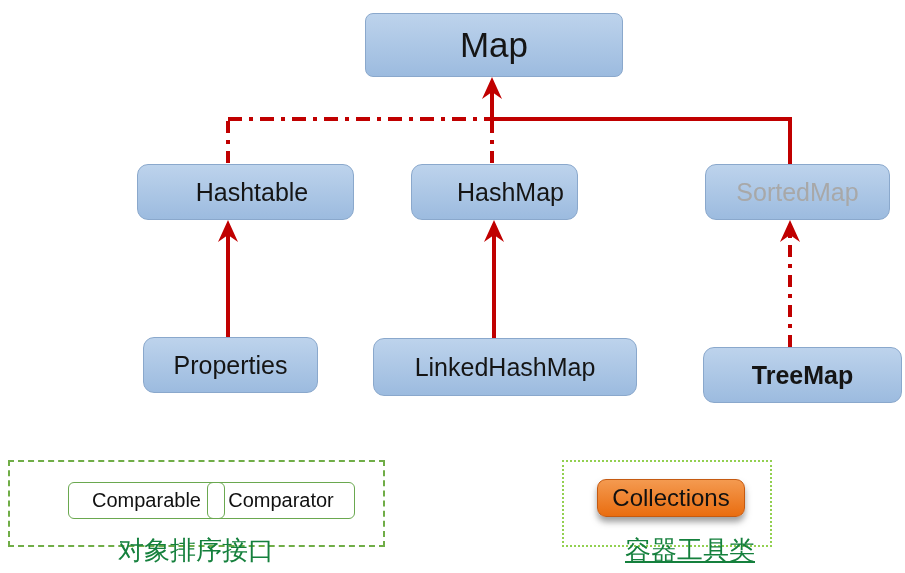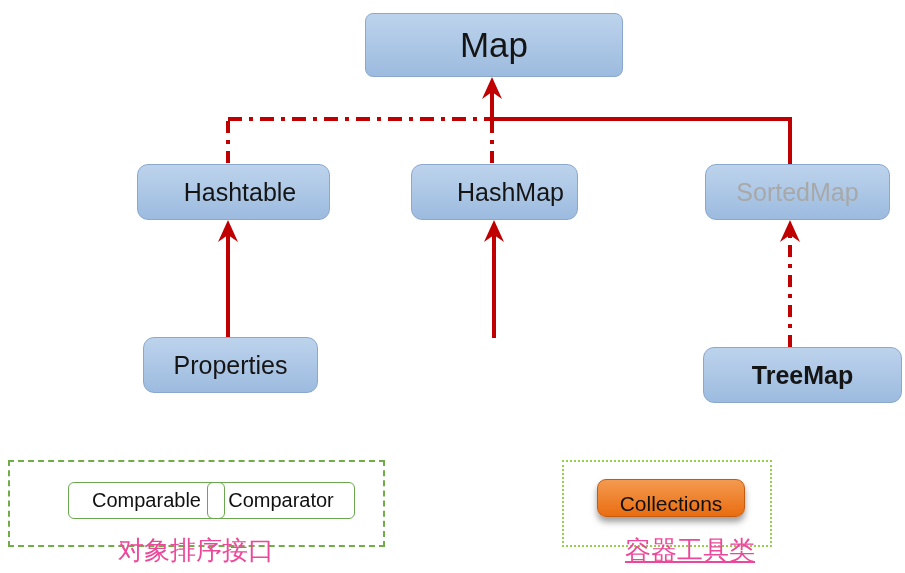--- a/index.html
+++ b/index.html
@@ -29,32 +29,32 @@
   .group-dotted{border:2px dotted var(--dotted-group-border);}
   .node-green{
     display:flex;align-items:center;justify-content:center;
     background:linear-gradient(to bottom,var(--green-fill-top),var(--green-fill-bottom));
     border:1.5px solid var(--green-border);
     border-radius:6px;
     color:#111;
     font-size:20px;
   }
   .node-orange{
-    display:flex;align-items:flex-end;justify-content:center;
+    display:flex;align-items:center;justify-content:center;
     background:linear-gradient(to bottom,var(--orange-top),var(--orange-bottom));
     border:1px solid var(--orange-border);
     border-radius:9px;
     color:#111;
-    font-size:21px;
+    font-size:24px;
     box-shadow:0 5px 6px rgba(80,80,80,0.55);
   }
   .caption{
     font-family:"Liberation Serif","DejaVu Serif",serif;
     font-size:26px;
-    color:#ec4899;
+    color:#15803d;
     white-space:nowrap;
     text-align:center;
   }
 </style>
 </head>
 <body>
 
 <div id="canvas">
 
   <svg id="edges" width="905" height="573" viewBox="0 0 905 573">
@@ -83,36 +83,39 @@
       <polygon points="228,220 218,242 228,235 238,242"></polygon>
       <polygon points="494,220 484,242 494,235 504,242"></polygon>
       <polygon points="790,220 780,242 790,235 800,242"></polygon>
     </g>
   </svg>
 
   <div class="abs node-blue big" style="left:365px;top:13px;width:258px;height:64px;">
     <span>Map</span>
   </div>
 
-  <div class="abs node-blue" style="left:137px;top:164px;width:193px;height:56px;padding-left:13px;">
+  <div class="abs node-blue" style="left:137px;top:164px;width:217px;height:56px;padding-left:13px;">
     <span>Hashtable</span>
   </div>
 
   <div class="abs node-blue" style="left:411px;top:164px;width:167px;height:56px;padding-left:32px;">
     <span>HashMap</span>
   </div>
 
   <div class="abs node-blue muted" style="left:705px;top:164px;width:185px;height:56px;">
     <span>SortedMap</span>
   </div>
 
   <div class="abs node-blue" style="left:143px;top:337px;width:175px;height:56px;">
     <span>Properties</span>
   </div>
 
+  <div class="abs node-blue" style="left:373px;top:338px;width:264px;height:58px;">
+    <span>LinkedHashMap</span>
+  </div>
 
   <div class="abs node-blue" style="left:703px;top:347px;width:199px;height:56px;font-weight:bold;">
     <span>TreeMap</span>
   </div>
 
   <div class="abs group-dashed" style="left:8px;top:460px;width:377px;height:87px;"></div>
 
   <div class="abs node-green" style="left:32px;top:482px;width:157px;height:37px;margin-left:36px;">
     <span>Comparable</span>
   </div>

